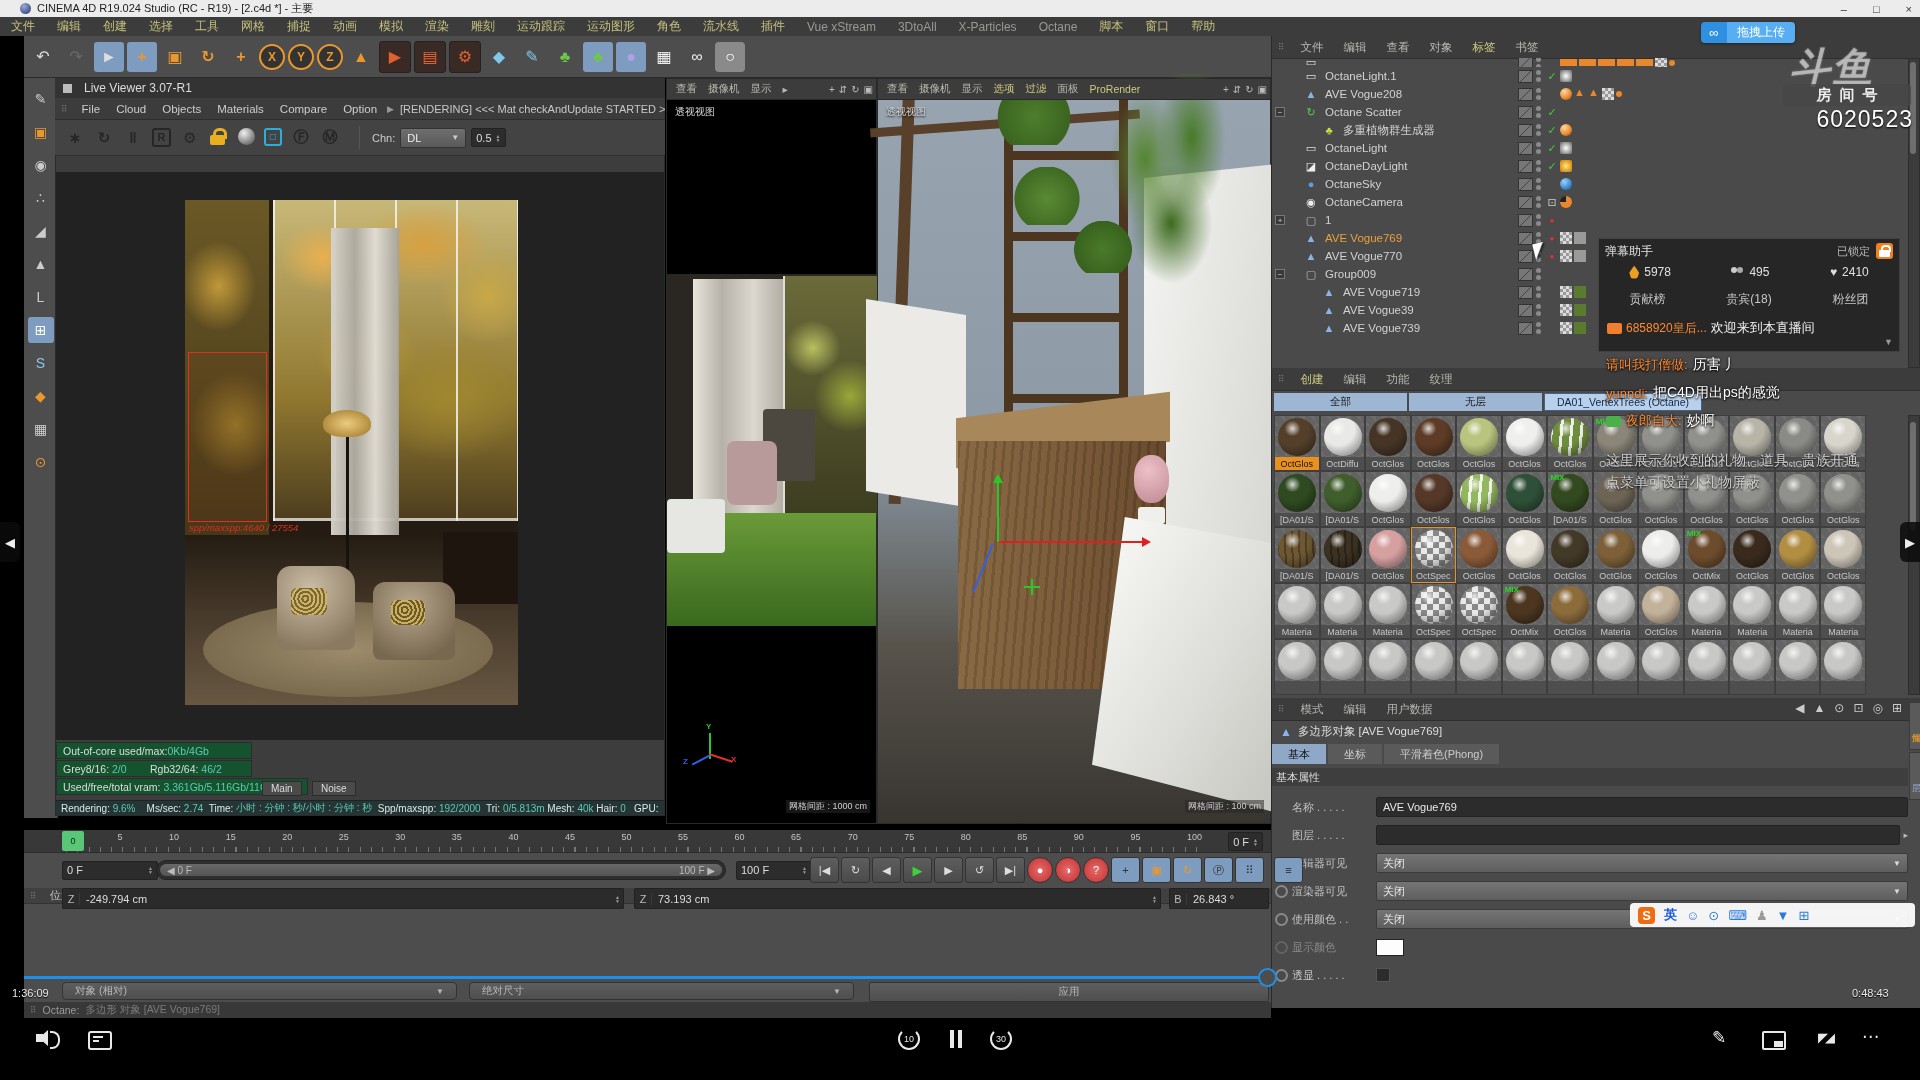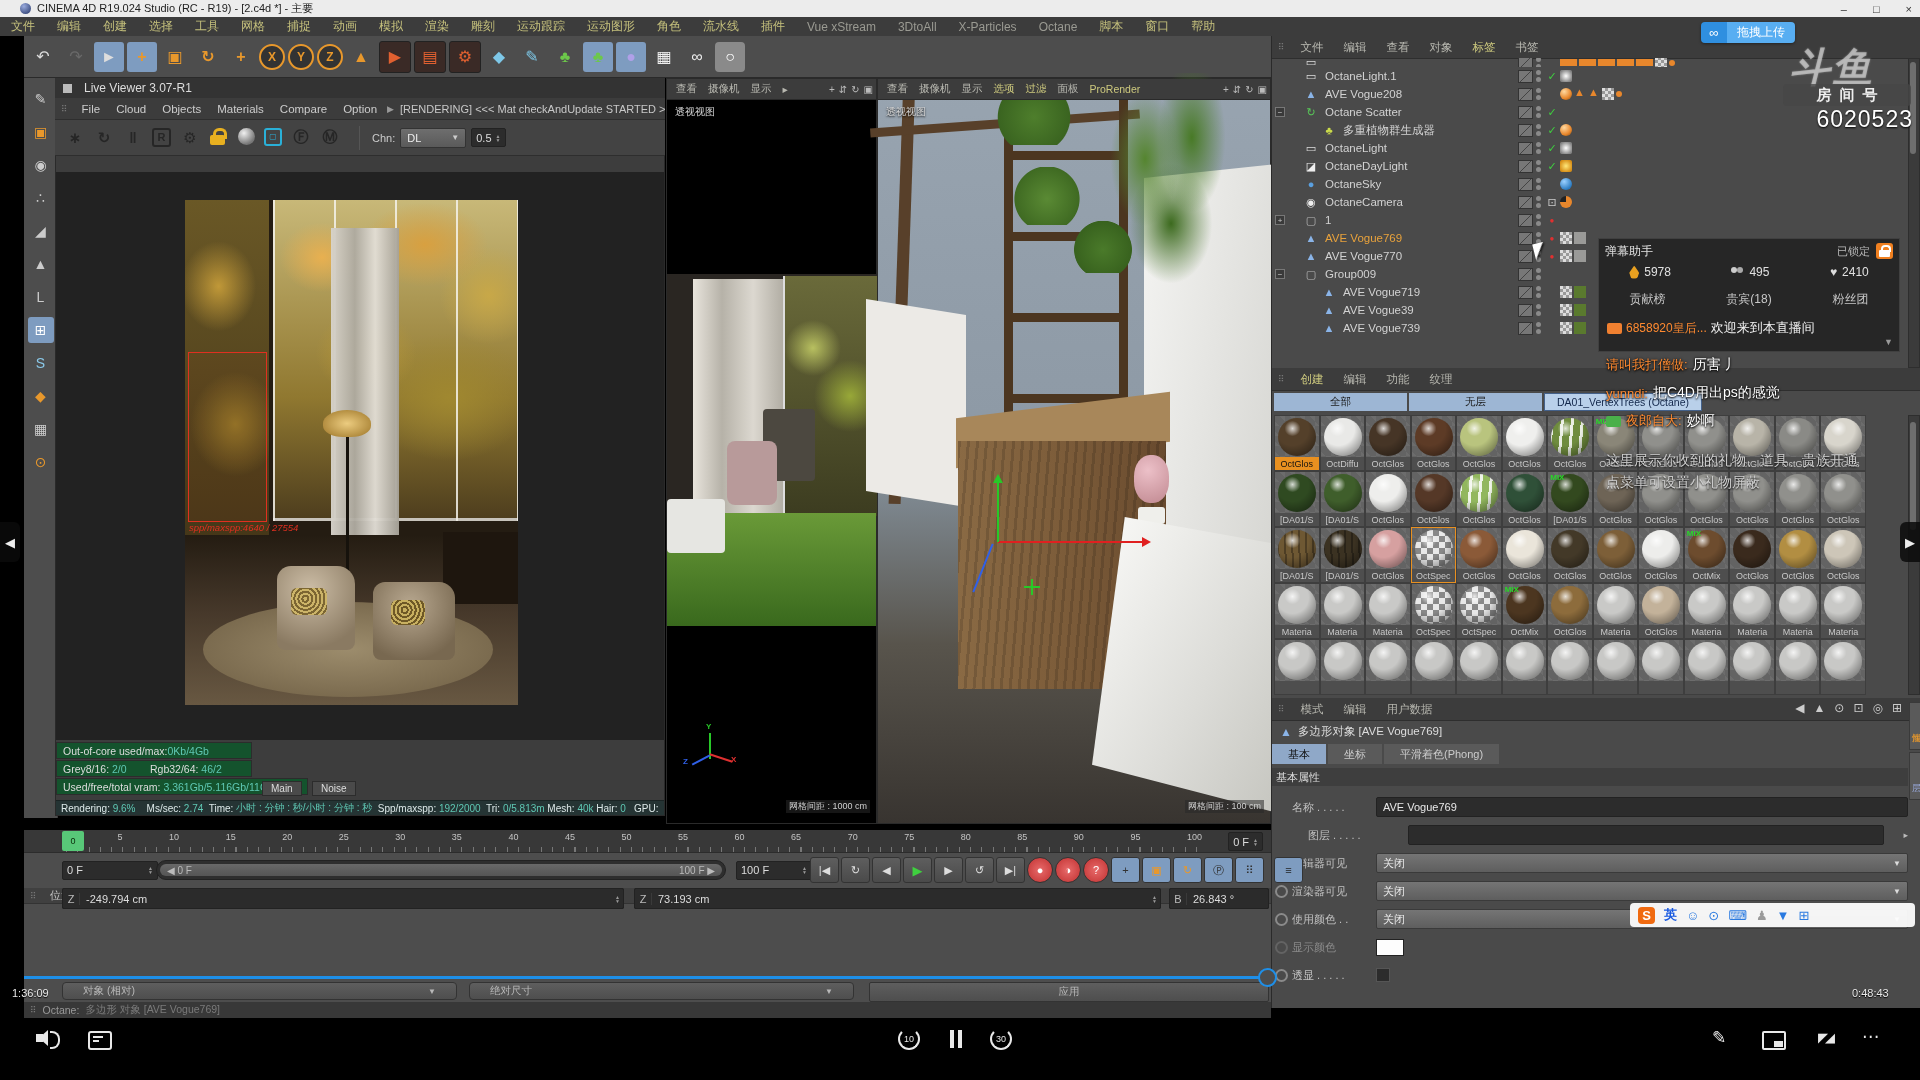--- a/index.html
+++ b/index.html
@@ -214,21 +214,21 @@
   #cohead{position:absolute;left:0;top:0;width:100%;height:15px;background:#404040;border-bottom:1px solid #333;display:flex;align-items:center;color:#c8c8c8;font-size:11px;}
   #cohead b{position:absolute;font-weight:normal;}
   .co-row{position:absolute;left:0;width:100%;height:22px;}
   .co-field{position:absolute;background:#2b2b2b;border:1px solid #222;border-radius:2px;height:19px;display:flex;align-items:center;color:#ddd;font-size:11px;}
   .co-field b{width:16px;text-align:center;color:#bbb;border-right:1px solid #3a3a3a;margin-right:6px;}
   .co-field .spin{margin-left:auto;margin-right:3px;}
   .co-field.f1{left:38px;width:560px;} .co-field.f2{left:610px;width:525px;} .co-field.f3{left:1145px;width:98px;}
   #coline{left:24px;top:976px;width:1247px;height:3px;background:#1e8fe8;z-index:8;}
   #coknob{left:1258px;top:968px;width:15px;height:15px;border:2.5px solid #1e8fe8;border-radius:50%;background:#4d4d4d;z-index:9;}
   .co-foot{position:absolute;top:94px;height:18px;}
-  .co-dd{position:absolute;background:linear-gradient(#5e5e5e,#4e4e4e);border:1px solid #333;border-radius:4px;color:#b8b8b8;font-size:10.5px;height:18px;display:flex;align-items:center;justify-content:space-between;padding:0 20px;box-sizing:border-box;}
+  .co-dd{position:absolute;background:linear-gradient(#5e5e5e,#4e4e4e);border:1px solid #333;border-radius:4px;color:#b8b8b8;font-size:10.5px;height:18px;display:flex;align-items:center;justify-content:space-between;padding:0 12px;box-sizing:border-box;}
   .co-btn{position:absolute;background:linear-gradient(#5e5e5e,#4e4e4e);border:1px solid #333;border-radius:2px;color:#b8b8b8;font-size:10.5px;height:18px;display:flex;align-items:center;justify-content:center;}
 
   #timeline{left:24px;top:830px;width:1247px;height:58px;background:#4d4d4d;}
   #ruler{position:absolute;left:0;top:0;width:100%;height:22px;background:#383838;border-bottom:1px solid #2c2c2c;}
   #rticks{position:absolute;left:42px;top:2px;width:1136px;display:flex;justify-content:space-between;color:#c4c4c4;font-size:9px;}
   #rminor{position:absolute;left:42px;bottom:0;width:1136px;height:5px;background:repeating-linear-gradient(90deg,#777 0 1px,transparent 1px 11.3px);}
   #playhead{position:absolute;left:38px;top:1px;width:22px;height:20px;background:#58c878;color:#0a2a0a;font-size:9px;display:flex;align-items:center;justify-content:center;border-radius:2px;}
   #rend{position:absolute;right:8px;top:2px;}
   #transport{position:absolute;left:0;top:24px;width:100%;height:32px;display:flex;align-items:center;}
   #curF{position:absolute;left:38px;width:86px;}
@@ -1220,21 +1220,21 @@
     <span class="atab sel">基本</span>
         <span class="atab">坐标</span>
         <span class="atab">平滑着色(Phong)</span>
       </div>
     <div id="attrsec">基本属性</div>
     <div class="frow" style="top:96px;">
       <span class="radio" style="visibility:hidden"></span>
       <span class="flab">名称 . . . . .</span>
       <span class="tin">AVE Vogue769</span>
     </div>
-    <div class="frow" style="top:124px;gap:16px;">
+    <div class="frow" style="top:124px;">
       <span class="radio" style="visibility:hidden"></span>
       <span class="flab">图层 . . . . .</span>
       <span class="tin"></span>
       <span style="color:#bbb;font-size:9px;margin-left:3px;">▸</span>
     </div>
     <div class="frow" style="top:152px;">
       <span class="radio"></span>
       <span class="flab">编辑器可见</span>
       <span class="dd">
           <b>关闭</b>

